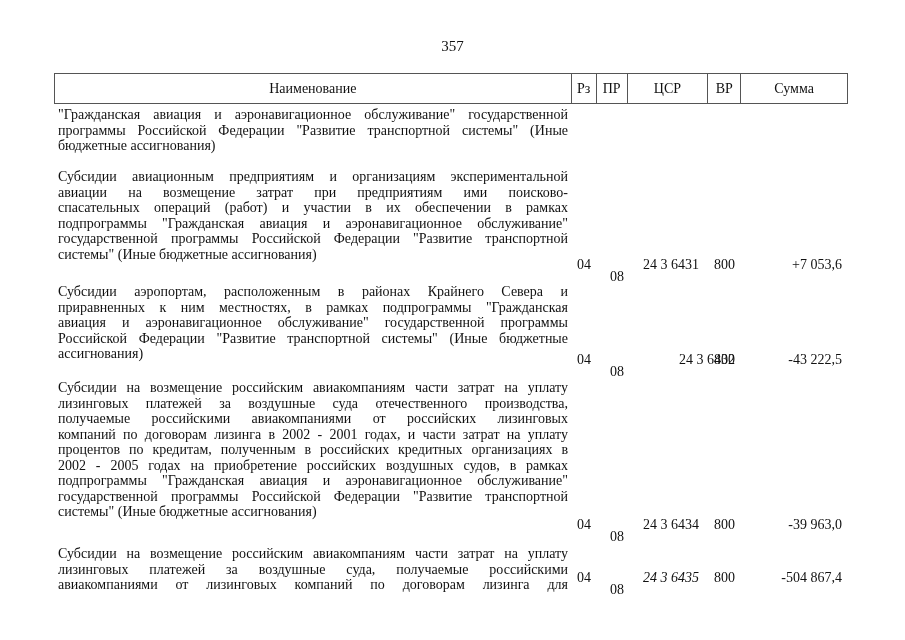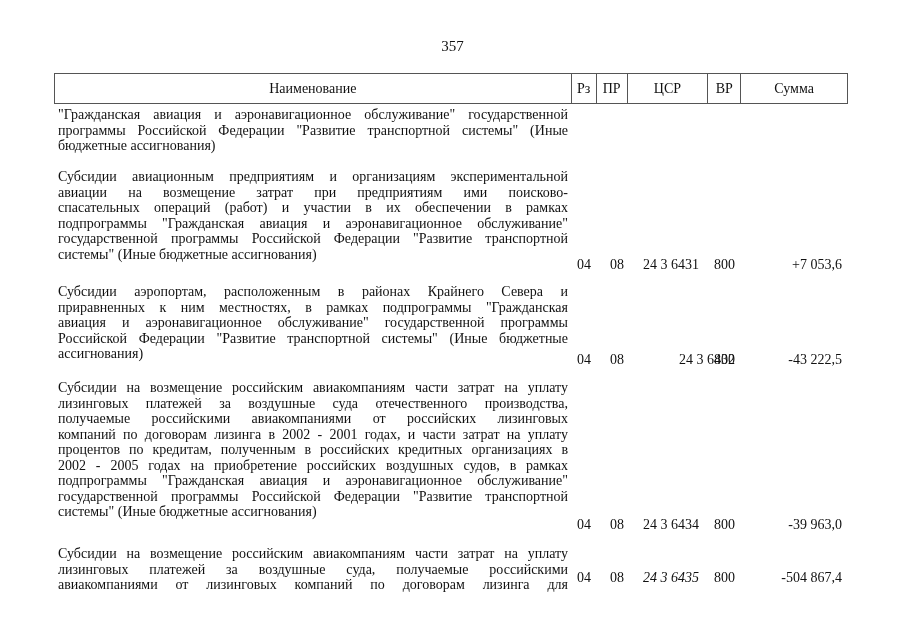--- a/index.html
+++ b/index.html
@@ -71,21 +71,21 @@
       text-align-last: justify;
     }
     .desc .line.last {
       text-align-last: left;
     }
     .cell {
       position: absolute;
       white-space: nowrap;
     }
     .c-rz { left: 519px; }
-    .c-pr { left: 552px; }
+    .c-pr { left: 552px; margin-top: 12px; }
     .c-csr { left: 585px; }
     .c-vr { left: 656px; }
     .c-sum { right: 6px; text-align: right; }
   </style>
 </head>
 <body>
 
 <div class="page-number">357</div>
 
 <div class="table-header">

